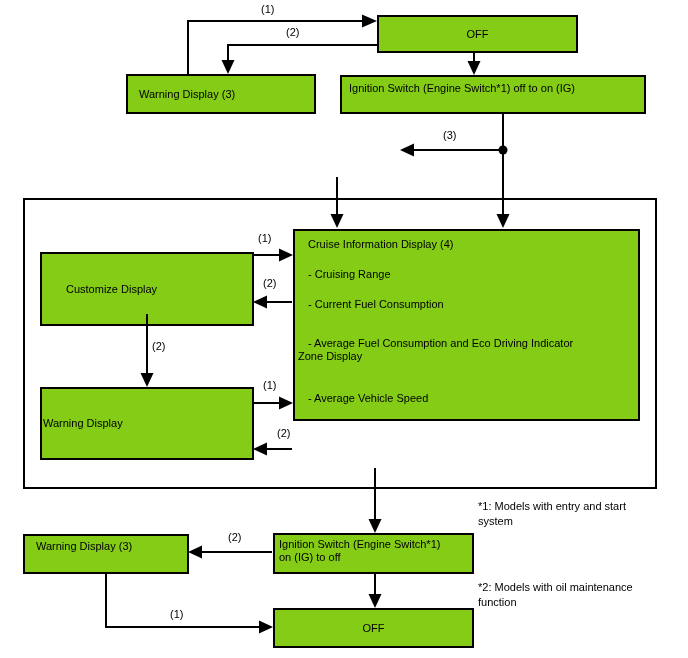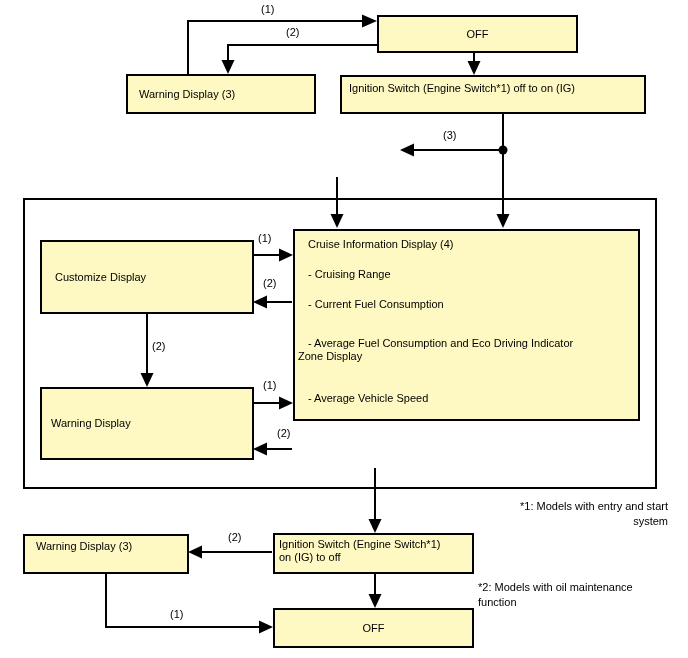--- a/index.html
+++ b/index.html
@@ -1,33 +1,33 @@
 <!DOCTYPE html>
 <html><head>
 <meta charset="utf-8">
 <style>
   html,body { margin:0; padding:0; background:#ffffff; }
   #stage {
     position:relative; width:688px; height:658px; background:#ffffff;
     font-family:"Liberation Sans", sans-serif; color:#000;
   }
   .node {
-    position:absolute; border:2px solid #000; background:#fef9c3;
+    position:absolute; border:2px solid #000; background:#84cc16;
     box-sizing:border-box; font-size:11px; line-height:13px;
   }
   .center { display:flex; align-items:center; justify-content:center; }
   .vcenter { display:flex; align-items:center; }
   .pre { white-space:pre-line; }
   #outer-box { left:23px; top:198px; width:634px; height:291px; background:transparent; }
   #node-off-top      { left:377px; top:15px;  width:201px; height:38px; }
   #node-warning-top  { left:126px; top:74px;  width:190px; height:40px; padding-left:11px; }
   #node-ignition-on  { left:340px; top:75px;  width:306px; height:39px; padding:5px 8px 0 7px; }
   #node-oil          { left:126px; top:138px; width:275px; height:39px; }
-  #node-customize    { left:40px;  top:240px; width:214px; height:74px; padding-left:13px; }
-  #node-warning-mid  { left:40px;  top:387px; width:214px; height:73px; padding-left:9px; }
+  #node-customize    { left:40px;  top:252px; width:214px; height:74px; padding-left:24px; }
+  #node-warning-mid  { left:40px;  top:387px; width:214px; height:73px; padding-left:1px; }
   #node-cruise       { left:293px; top:229px; width:347px; height:192px; padding:7px 8px 0 3px; }
   #node-warning-bottom { left:23px;  top:534px; width:166px; height:40px; padding:4px 0 0 11px; }
   #node-ignition-off   { left:273px; top:533px; width:201px; height:41px; padding:3px 0 12px 4px; }
   #node-off-bottom     { left:273px; top:608px; width:201px; height:40px; }
   .cruise-title { padding-left:10px; }
   .cruise-item  { padding-left:10px; }
   .cruise-item.wrap { padding-left:0; text-indent:10px; white-space:pre-line; }
   #ci-0 { margin-top:27px; }
   #ci-1 { margin-top:17px; }
   #ci-2 { margin-top:17px; }
@@ -38,21 +38,21 @@
   #lbl-top-2  { left:286px; top:26px; }
   #lbl-oil-3  { left:443px; top:129px; }
   #lbl-cust-1 { left:258px; top:232px; }
   #lbl-cust-2 { left:263px; top:277px; }
   #lbl-cust-down-2 { left:152px; top:340px; }
   #lbl-warn-1 { left:263px; top:379px; }
   #lbl-warn-2 { left:277px; top:427px; }
   #lbl-bot-2  { left:228px; top:531px; }
   #lbl-bot-1  { left:170px; top:608px; }
   .note { position:absolute; font-size:11px; line-height:15px; width:190px; }
-  #note-1 { left:478px; top:499px;text-align:right; }
+  #note-1 { left:478px; top:499px; }
   #note-2 { left:478px; top:580px; }
   #connector-layer { position:absolute; left:0; top:0; pointer-events:none; }
 </style>
 </head>
 <body>
 
 <div id="stage">
 
   <div class="node" id="outer-box"></div>
 

